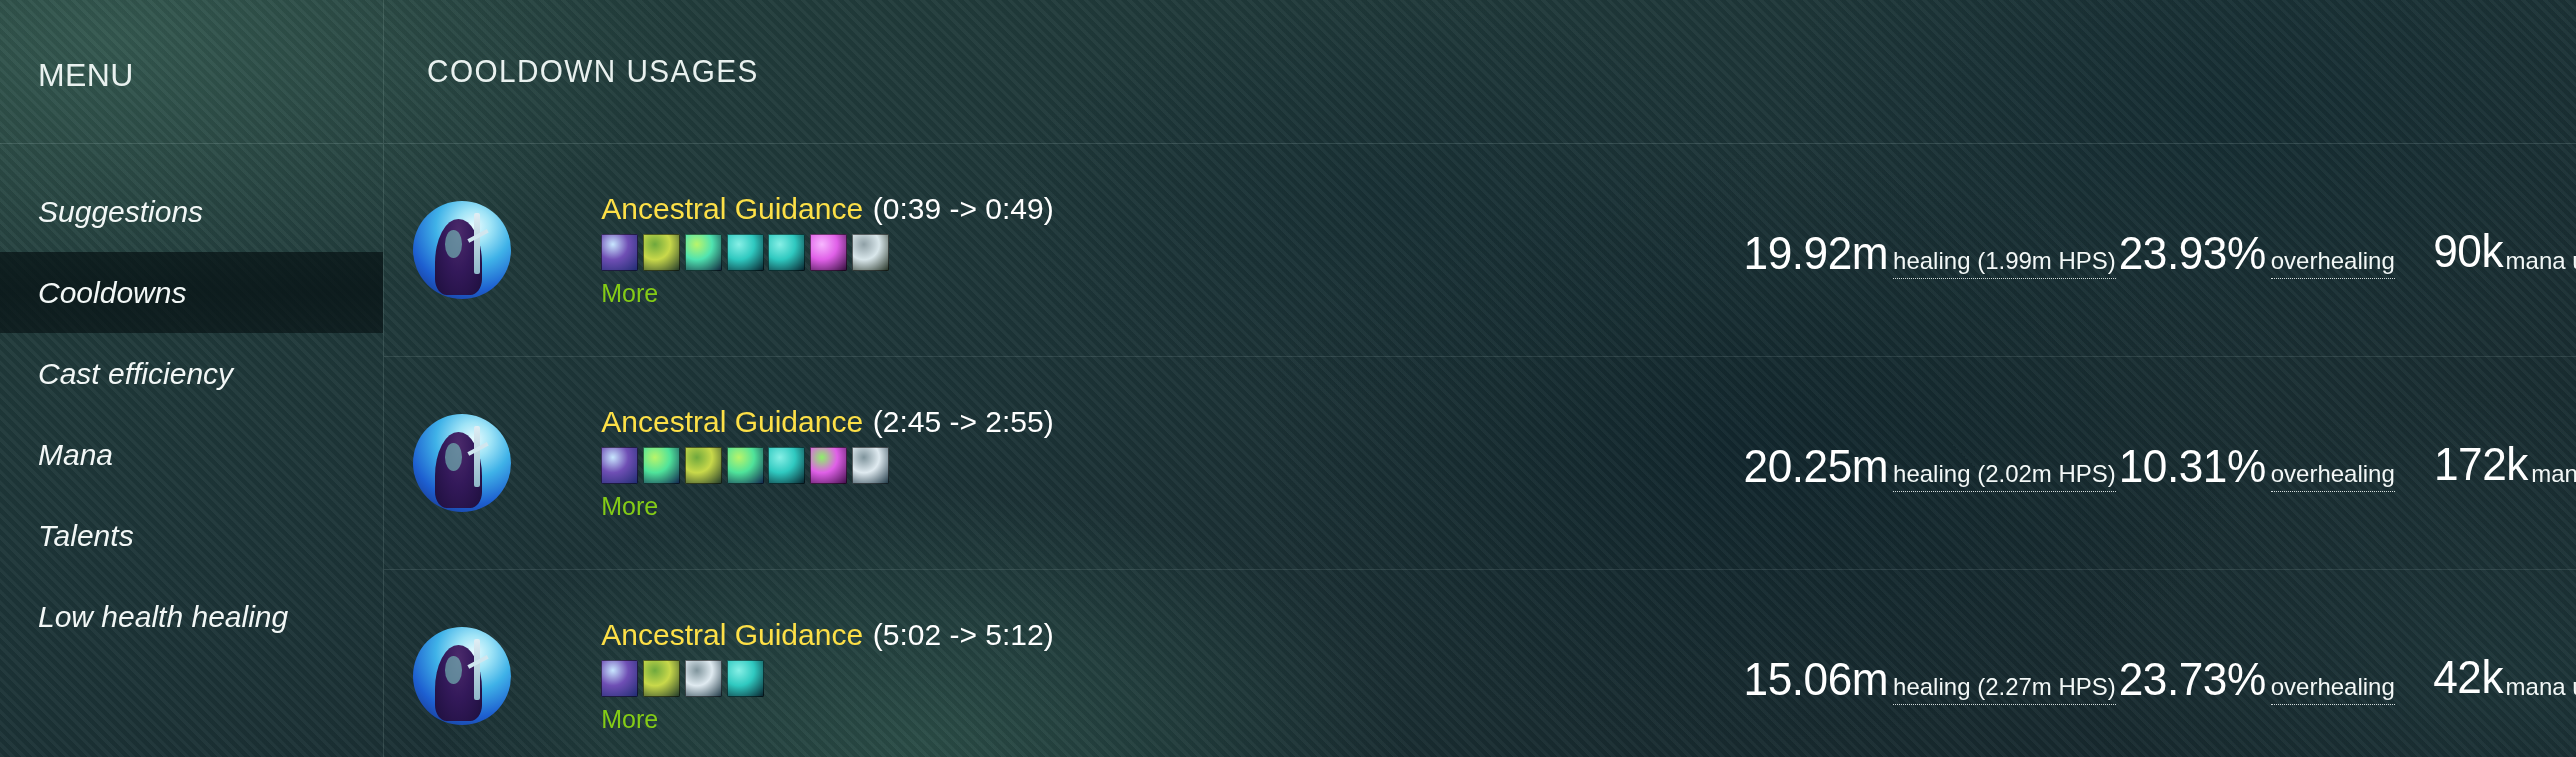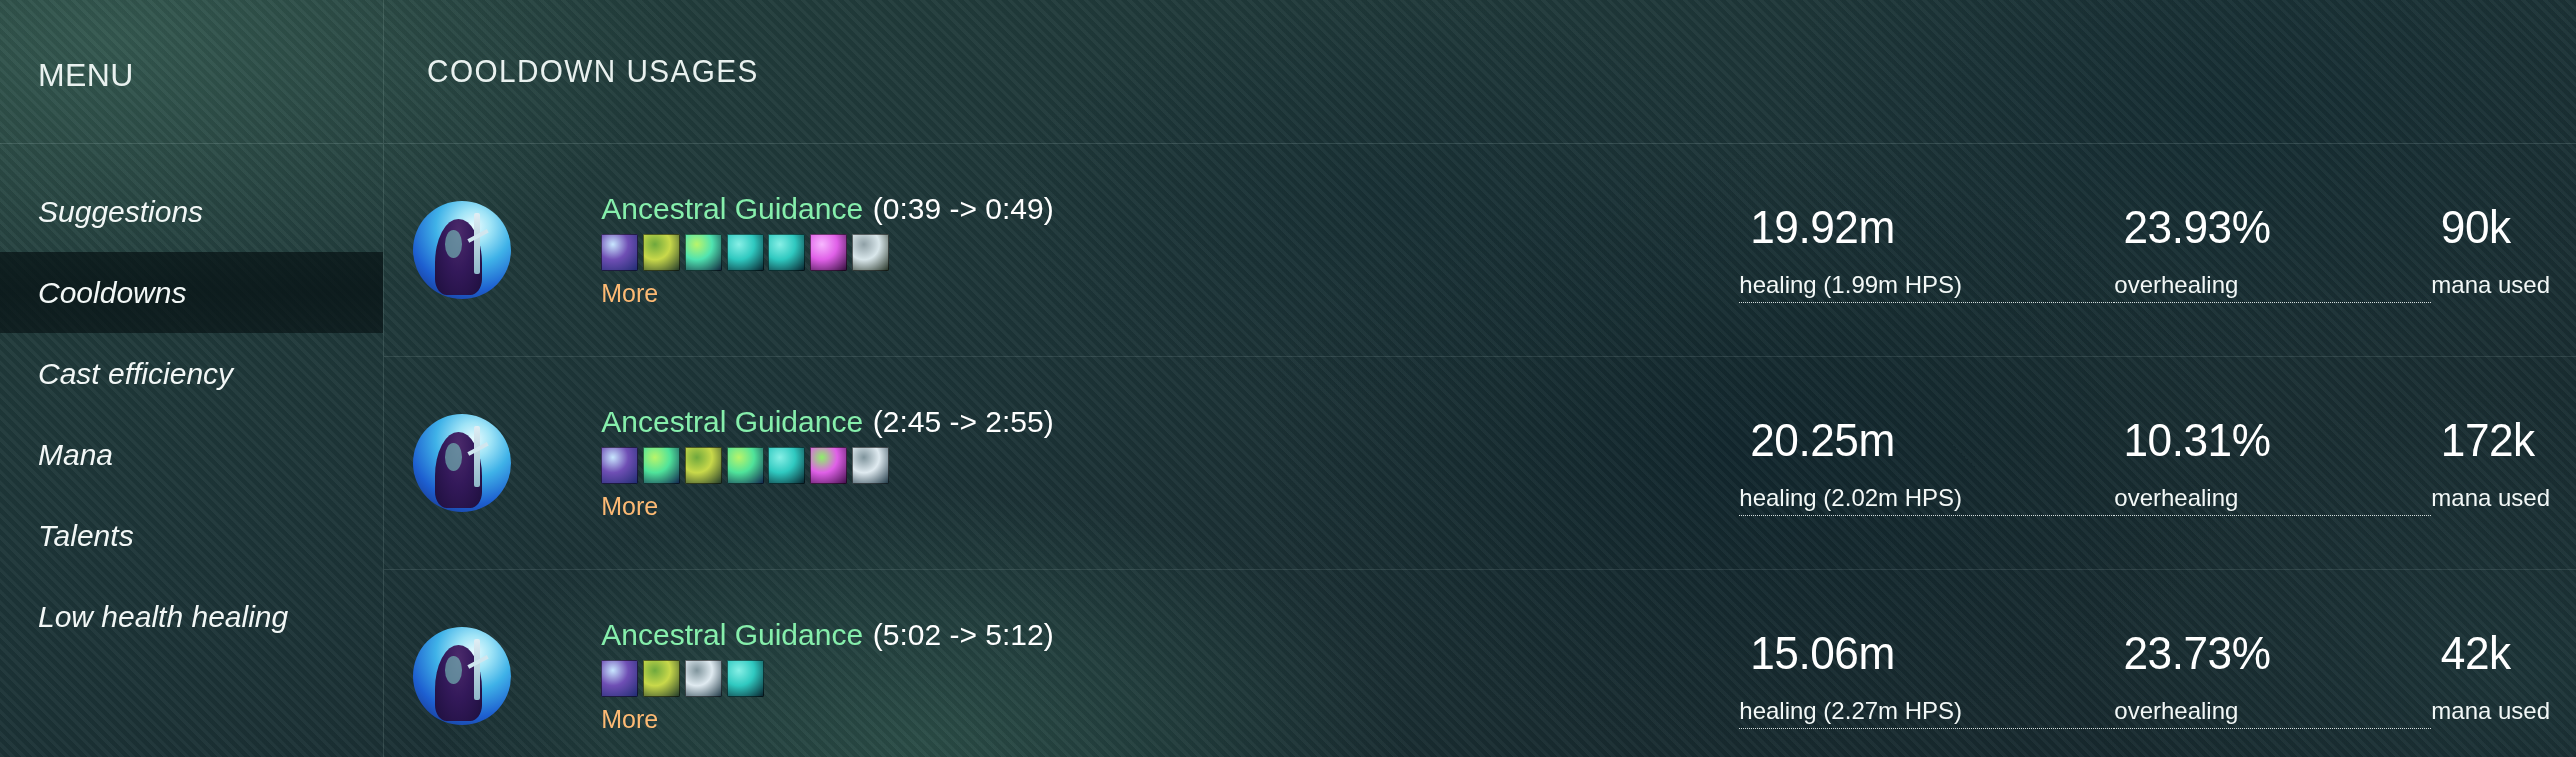--- a/index.html
+++ b/index.html
@@ -185,21 +185,21 @@
 
   .row-title-line {
     display: flex;
     align-items: baseline;
     gap: 9.6px;
     margin-bottom: 7.7px;
   }
 
   .ability-name {
     font-size: 30px;
-    color: #86efac;
+    color: #fde047;
     cursor: pointer;
     white-space: nowrap;
   }
 
   .ability-window {
     font-size: 30px;
     color: #ffffff;
     white-space: nowrap;
   }
 
@@ -220,37 +220,37 @@
   }
   .ability-icon::after {
     content: "";
     position: absolute;
     inset: 0;
     box-shadow: inset 0 0 0 1px rgba(0,0,0,0.55);
   }
 
   .more-link {
     font-size: 25px;
-    color: #fdba74;
+    color: #84cc16;
     cursor: pointer;
     display: inline-block;
   }
 
   
   .row-stats {
     flex: 1 1 auto;
     display: flex;
     align-items: flex-start;
     justify-content: flex-end;
     padding-right: 21px;
   }
 
   .stat {
     display: flex;
-    flex-direction: column;
+    align-items: center;
     padding-top: 5.8px;
   }
   .stat.healing      { width: 375px; }
   .stat.overhealing  { width: 317px; }
   .stat.mana         { width: 327px; }
 
   .stat-value {
     font-size: 47px;
     color: #ffffff;
     line-height: 1.0;

